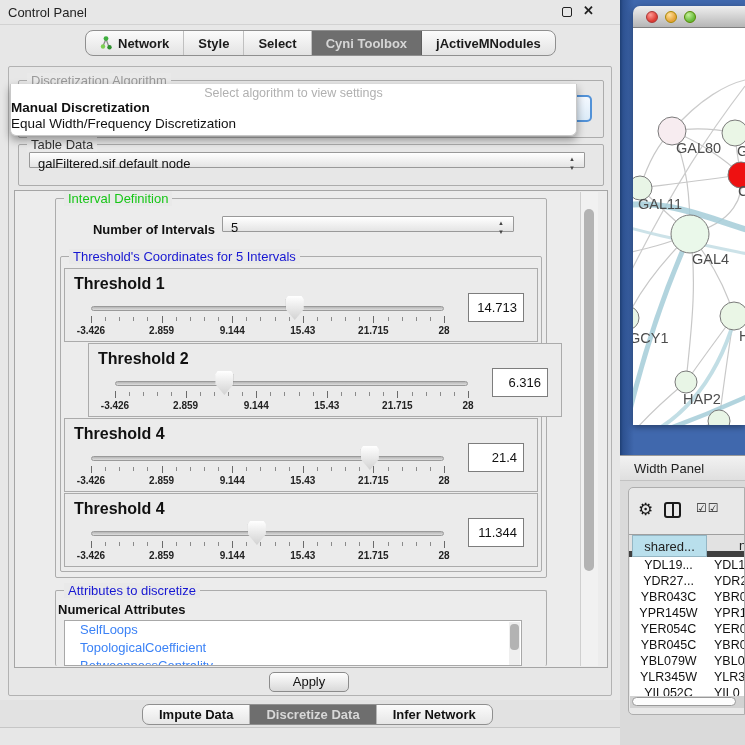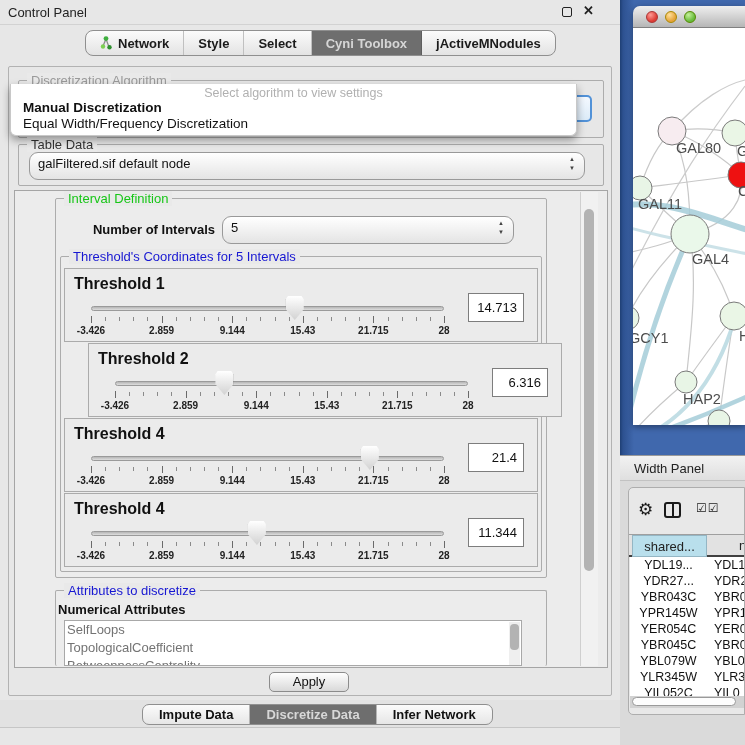--- a/index.html
+++ b/index.html
@@ -28,26 +28,26 @@
   .green { color:#17c617; }
   .blue { color:#1717d2; }
   .gray { color:#9a9a9a; }
 
   
   #algo-combo-frag { left:576px; top:95px; width:16px; height:27px; border:2px solid #5292d8; border-left:none; border-radius:0 5px 5px 0; background:linear-gradient(#f4f9ff,#dcebf8); }
 
   
   #algo-popup { left:10px; top:84px; width:567px; height:52px; background:#fff; border:1px solid #c8c8c8; border-top:none; border-radius:0 0 6px 6px; box-shadow:0 4px 9px rgba(0,0,0,.38); z-index:30; }
   #popup-prompt { width:100%; text-align:center; margin-top:2px; font-size:12.5px; color:#b0b0b0; }
-  .popup-opt { font-size:13.5px; color:#111; padding-left:12px; line-height:16px; }
+  .popup-opt { font-size:13.5px; color:#111; padding-left:0; line-height:16px; }
   .popup-opt.boldopt { font-weight:bold; }
 
   
   #tabledata-group { left:18px; top:144px; width:586px; height:42px; }
-  .combo { position:absolute; height:28px; border:1px solid #999; border-radius:9px; background:linear-gradient(#ffffff,#e4e4e4); font-size:13px; line-height:22px; padding-left:8px; color:#111; }
+  .combo { position:absolute; height:16px; border:1px solid #999; border-radius:1px; background:linear-gradient(#ffffff,#e4e4e4); font-size:13px; line-height:22px; padding-left:8px; color:#111; }
   .spin-arrows { position:absolute; right:7px; top:2px; width:10px; text-align:center; font-size:6px; line-height:9px; color:#444; }
 
   
   #scroll-panel { left:14px; top:190px; width:594px; height:478px; border:1px solid #a5a5a5; background:#ececec; }
   #main-vscroll { left:580px; top:192px; width:18px; height:474px; background:#f1f1f1; border-left:1px solid #cfcfcf; }
   #main-vscroll-thumb { left:584px; top:209px; width:10px; height:362px; background:#b3b3b3; border-radius:5px; }
 
   #interval-group { left:55px; top:198px; width:492px; height:380px; }
   #num-int-label { left:70px; top:222px; width:145px; text-align:right; font-size:13px; font-weight:bold; color:#111; }
   #num-int-spinner { left:222px; top:216px; width:292px; }
@@ -61,21 +61,21 @@
   .tick { position:absolute; width:1px; background:#6a6a6a; }
   .tick.minor { top:48px; height:4px; background:#8a8a8a; }
   .tick.major { top:47px; height:7px; }
   .ticklabel { position:absolute; top:56px; transform:translateX(-50%); font-size:10px; font-weight:bold; color:#222; white-space:nowrap; }
   .tvalue { position:absolute; left:403px; top:24px; width:56px; height:29px; background:#fff; border:1px solid #7d7d7d; font-size:13px; line-height:27px; text-align:right; padding-right:6px; color:#111; }
 
   
   #attr-group { left:55px; top:590px; width:492px; height:76px; border-bottom:none; }
   #attr-list-label { left:58px; top:602px; font-size:13px; font-weight:bold; color:#111; }
   #attr-list { left:64px; top:620px; width:458px; height:46px; background:#fff; border:1px solid #a8a8a8; overflow:hidden; }
-  .attr-item { font-size:13px; color:#737373; padding-left:2px; line-height:18px; white-space:nowrap; }
+  .attr-item { font-size:13px; color:#3b82f6; padding-left:15px; line-height:18px; white-space:nowrap; }
   #attr-vscroll { position:absolute; right:1px; top:1px; width:11px; height:44px; background:#efefef; }
   #attr-vscroll-thumb { position:absolute; right:1px; top:2px; width:9px; height:26px; background:#b3b3b3; border-radius:4px; }
 
   #apply-btn { left:269px; top:672px; width:80px; height:20px; border:1px solid #8c8c8c; border-radius:5px; background:linear-gradient(#fefefe,#d9d9d9); font-size:13px; text-align:center; line-height:18px; color:#111; }
 
   
   #bottom-strip { left:0px; top:700px; width:620px; height:28px; background:#e2e2e2; border-bottom:1px solid #c6c6c6; }
   #bottom-tabs { left:142px; top:704px; height:21px; display:flex; border:1px solid #8f8f8f; border-radius:7px; overflow:hidden; background:linear-gradient(#fbfbfb,#e6e6e6); }
   .btab { padding:0 16px; font-size:13px; font-weight:600; line-height:19px; color:#111; border-right:1px solid #b5b5b5; white-space:nowrap; }
   .btab:last-child { border-right:none; }
@@ -93,21 +93,21 @@
 
   #table-panel-bar { left:620px; top:455px; width:125px; height:26px; background:linear-gradient(#f2f2f2,#dfdfdf); border-top:1px solid #9a9a9a; border-bottom:1px solid #c2c2c2; }
   #table-panel-title { position:absolute; left:14px; top:5px; font-size:13px; color:#222; }
   #table-panel-body { left:620px; top:481px; width:125px; height:264px; background:#dadada; }
   #table-box { position:absolute; left:8px; top:6px; width:117px; height:228px; background:#e8e8e8; border:1px solid #adadad; border-radius:5px 0 0 5px; overflow:hidden; }
   #tb-toolbar { position:absolute; left:0; top:0; width:117px; height:44px; }
   #gear-ic { position:absolute; left:9px; top:11px; font-size:17px; color:#1a1a1a; }
   #split-ic { position:absolute; left:35px; top:14px; width:17px; height:16px; border:2px solid #1a1a1a; border-radius:3px; }
   #split-ic::after { content:""; position:absolute; left:5.5px; top:0; width:2px; height:12px; background:#1a1a1a; }
   #check-ics { position:absolute; left:67px; top:13px; font-size:12px; letter-spacing:1px; color:#1a1a1a; }
-  #tb-header { position:absolute; left:0; top:46px; width:117px; height:23px; background:#e2e2e2; border-top:1px solid #9f9f9f; border-bottom:2px solid #404040; }
+  #tb-header { position:absolute; left:0; top:46px; width:117px; height:23px; background:#e2e2e2; border-top:1px solid #9f9f9f; border-bottom:6px solid #404040; }
   #tb-h1 { position:absolute; left:3px; top:0; width:75px; height:22px; background:#b9dfec; border:1px solid #94b6c4; font-size:13px; text-align:center; line-height:21px; color:#222; }
   #tb-h2 { position:absolute; left:78px; top:0; width:39px; height:22px; font-size:13px; line-height:21px; padding-left:32px; color:#222; overflow:hidden; }
   #tb-rows { position:absolute; left:1px; top:69px; width:116px; height:139px; background:#fff; overflow:hidden; }
   .trow { height:16px; line-height:16px; font-size:12.5px; color:#111; white-space:nowrap; }
   .trow .c1 { display:inline-block; width:77px; text-align:center; }
   .trow .c2 { display:inline-block; padding-left:7px; }
   #tb-hscroll { position:absolute; left:1px; top:208px; width:116px; height:12px; background:#d2d2d2; }
   #tb-hscroll-thumb { position:absolute; left:2px; top:1px; width:104px; height:9px; background:#fdfdfd; border:1px solid #9a9a9a; border-radius:5px; }
 
   svg text { font-family:"Liberation Sans", sans-serif; }

